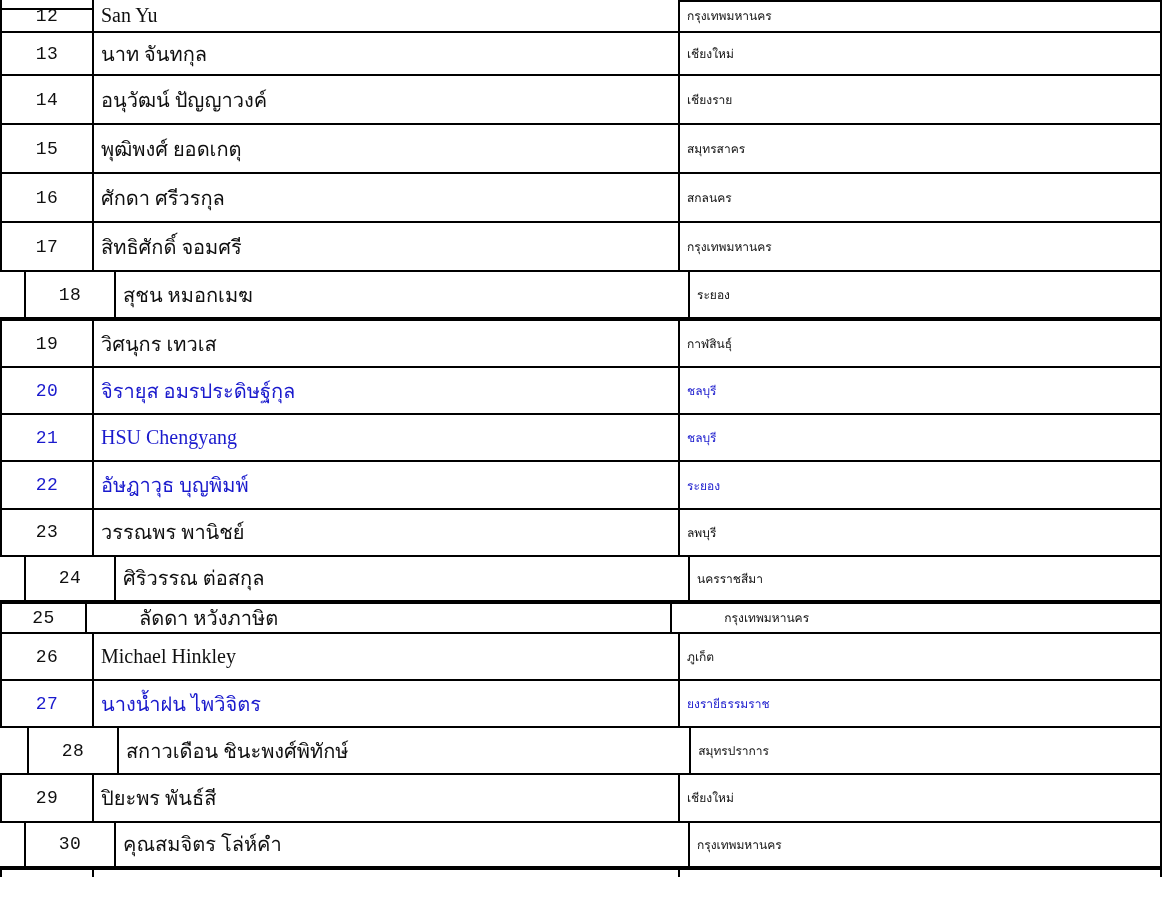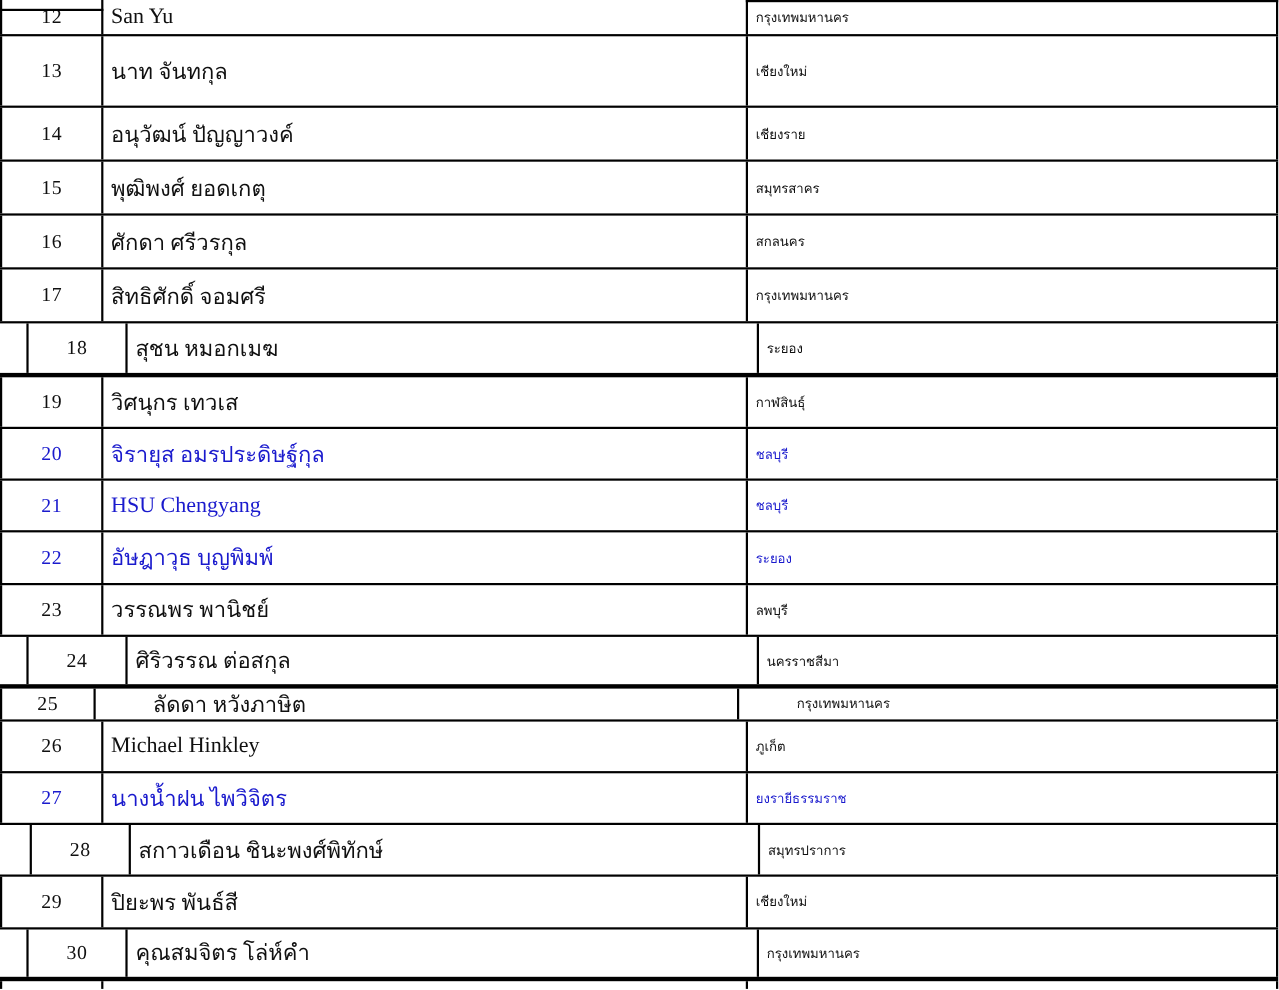--- a/index.html
+++ b/index.html
@@ -41,20 +41,21 @@
     align-items: center;
     overflow: hidden;
     white-space: nowrap;
   }
   .cell.c-no {
     width: 94px;
     border-left: 2px solid #000;
     justify-content: center;
     font-size: 18px;
     letter-spacing: 0.5px;
+    font-family: Liberation Mono, monospace;
   }
   .cell.c-name {
     width: 586px;
     padding-left: 7px;
     font-size: 20px;
   }
   .cell.c-prov {
     width: 482px;
     padding-left: 7px;
     font-size: 12px;
@@ -82,21 +83,21 @@
 </head>
 <body>
 
 <div id="canvas">
   <div id="roster">
       <div class="trow" style="height: 33px;">
         <div class="cell c-no">12</div>
         <div class="cell c-name">San Yu</div>
         <div class="cell c-prov">กรุงเทพมหานคร</div>
       </div>
-      <div class="trow" style="height: 65px;">
+      <div class="trow" style="height: 43px;">
         <div class="cell c-no">13</div>
         <div class="cell c-name">นาท จันทกุล</div>
         <div class="cell c-prov">เชียงใหม่</div>
       </div>
       <div class="trow" style="height: 49px;">
         <div class="cell c-no">14</div>
         <div class="cell c-name">อนุวัฒน์ ปัญญาวงค์</div>
         <div class="cell c-prov">เชียงราย</div>
       </div>
       <div class="trow" style="height: 49px;">

